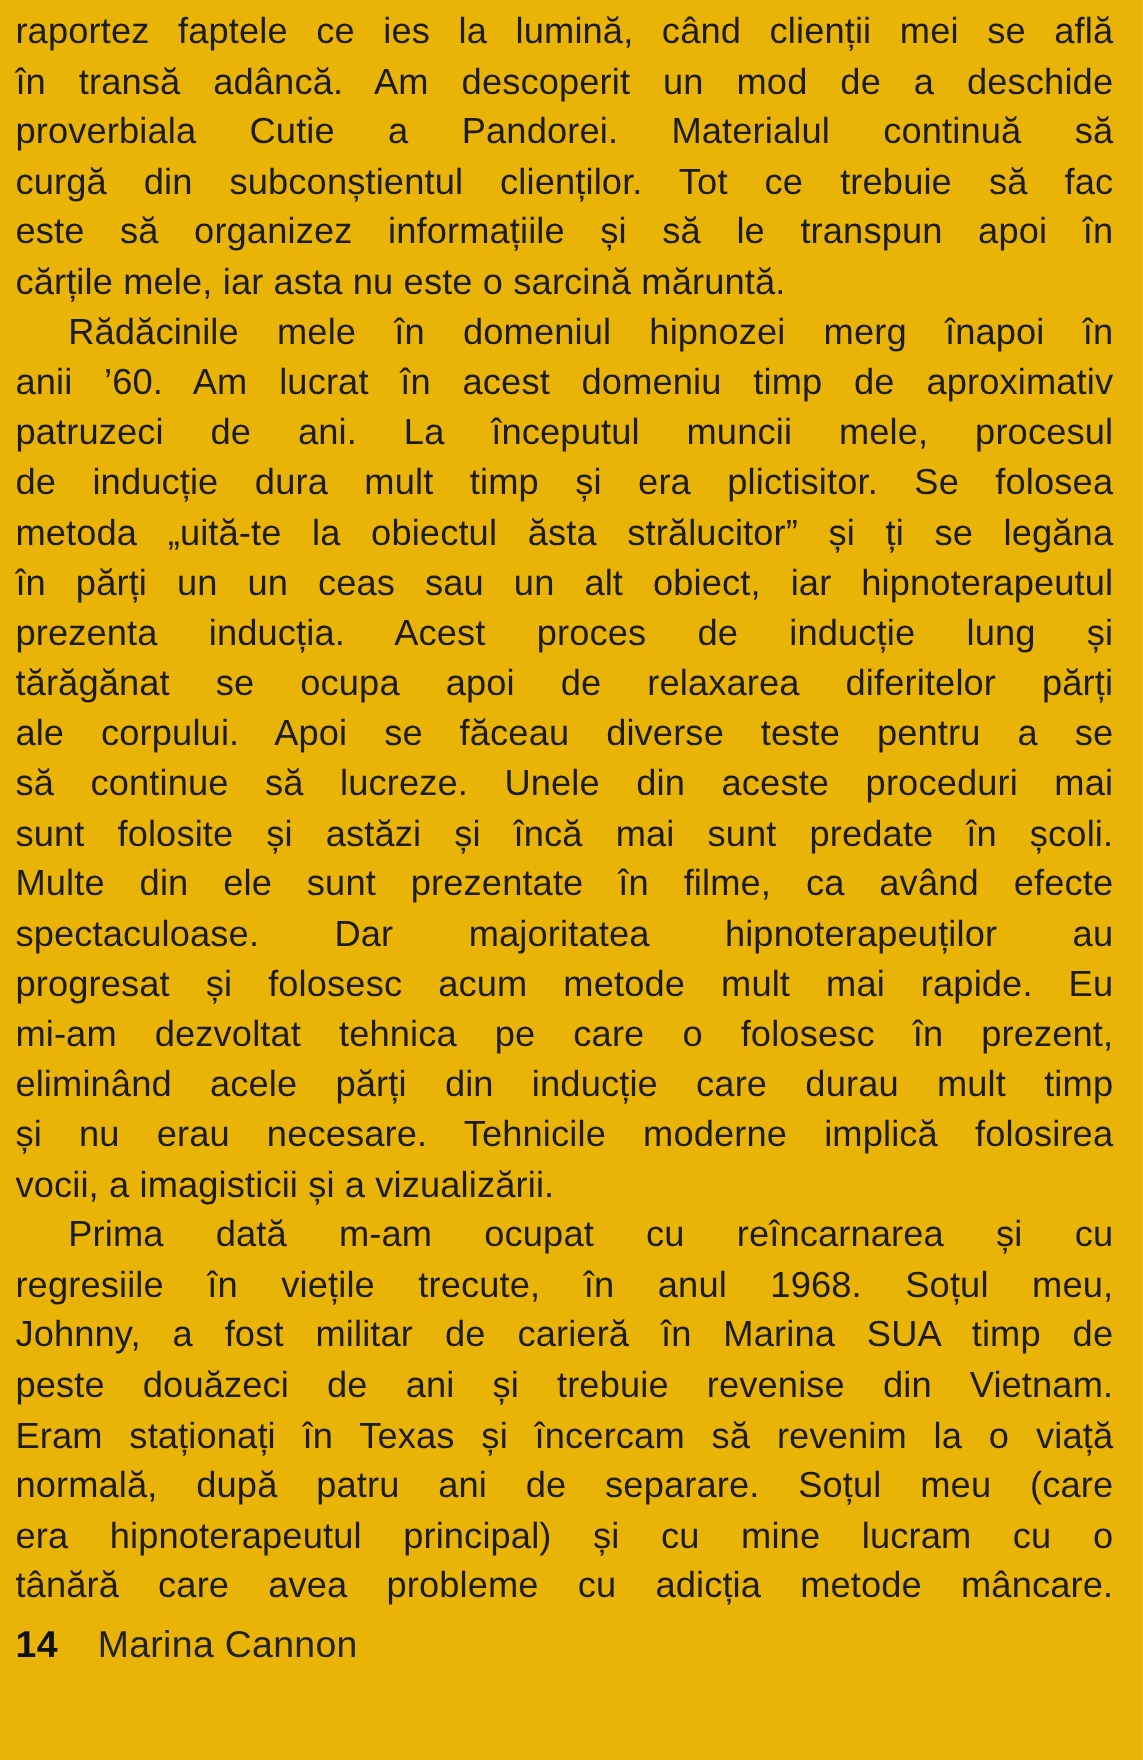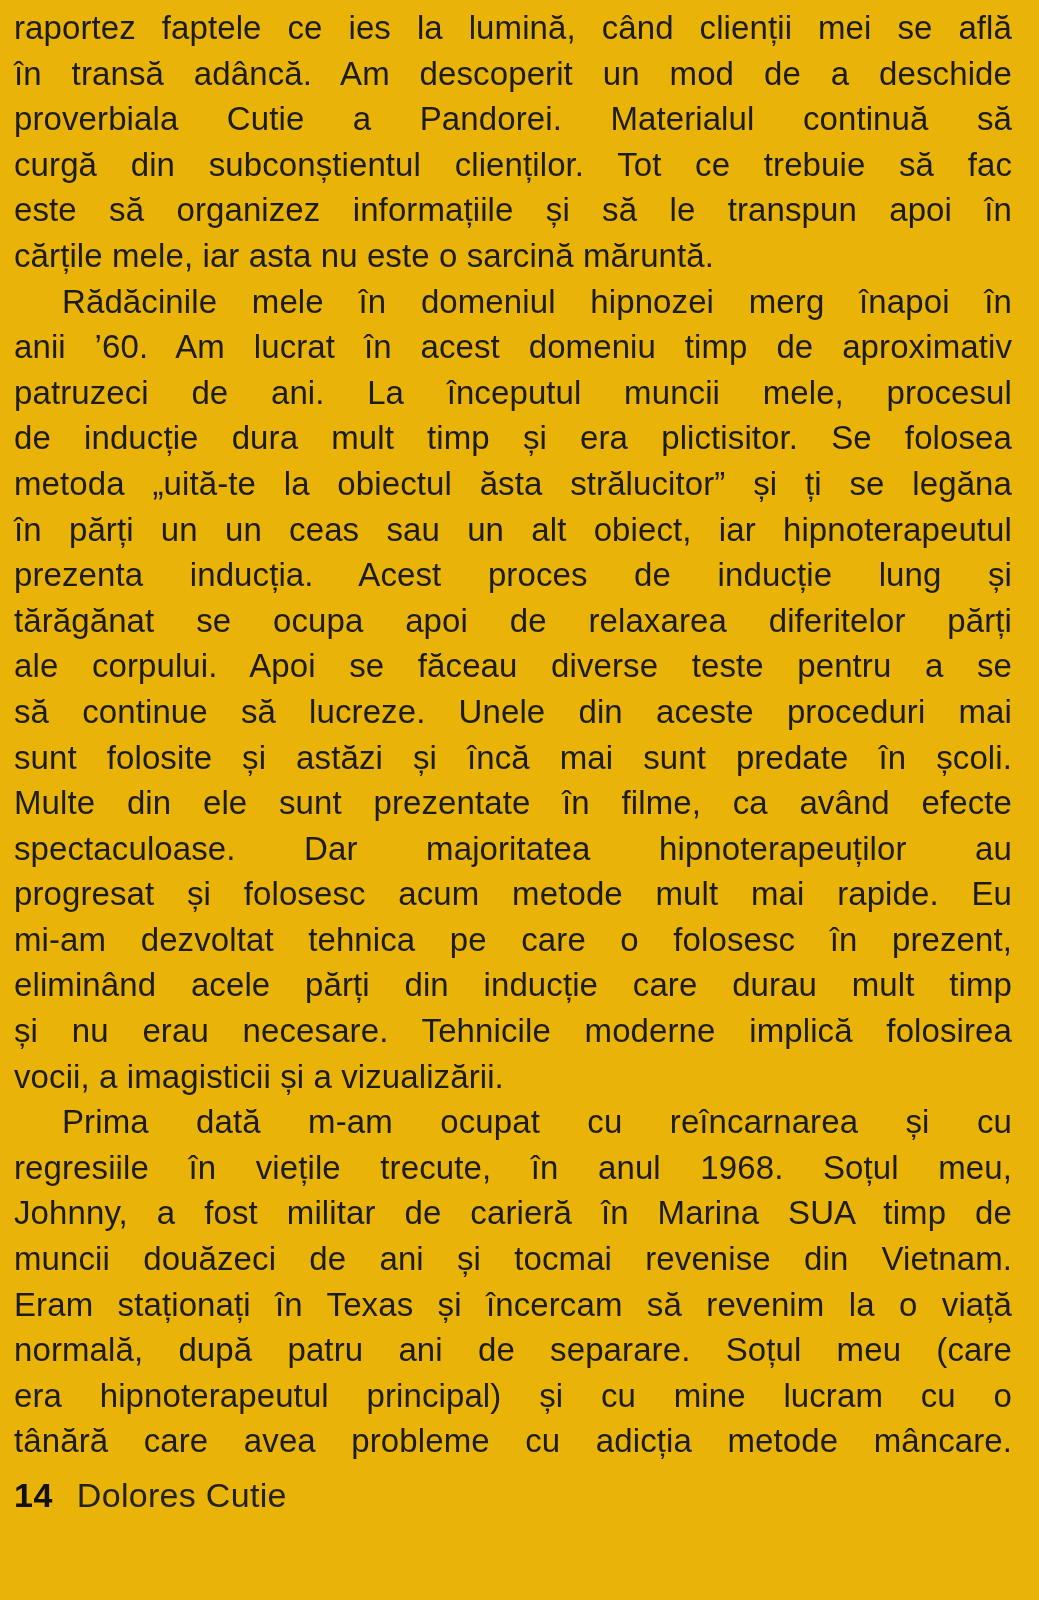--- a/index.html
+++ b/index.html
@@ -32,21 +32,21 @@
   .line.last {
     text-align-last: left;
   }
   .line.indent {
     text-indent: 48px;
   }
   .footer {
     margin-top: 12px;
     display: flex;
     align-items: baseline;
-    gap: 24px;
+    gap: 36px;
   }
   .pagenum {
     font-size: 34px;
     font-weight: bold;
     color: #111111;
     letter-spacing: 0.5px;
   }
   .author {
     font-size: 34px;
     color: #222222;
@@ -78,23 +78,23 @@
       <div class="line">Multe din ele sunt prezentate în filme, ca având efecte</div>
       <div class="line">spectaculoase. Dar majoritatea hipnoterapeuților au</div>
       <div class="line">progresat și folosesc acum metode mult mai rapide. Eu</div>
       <div class="line">mi-am dezvoltat tehnica pe care o folosesc în prezent,</div>
       <div class="line">eliminând acele părți din inducție care durau mult timp</div>
       <div class="line">și nu erau necesare. Tehnicile moderne implică folosirea</div>
       <div class="line last">vocii, a imagisticii și a vizualizării.</div>
       <div class="line indent">Prima dată m-am ocupat cu reîncarnarea și cu</div>
       <div class="line">regresiile în viețile trecute, în anul 1968. Soțul meu,</div>
       <div class="line">Johnny, a fost militar de carieră în Marina SUA timp de</div>
-      <div class="line">muncii douăzeci de ani și tocmai revenise din Vietnam.</div>
+      <div class="line">peste douăzeci de ani și trebuie revenise din Vietnam.</div>
       <div class="line">Eram staționați în Texas și încercam să revenim la o viață</div>
       <div class="line">normală, după patru ani de separare. Soțul meu (care</div>
       <div class="line">era hipnoterapeutul principal) și cu mine lucram cu o</div>
       <div class="line">tânără care avea probleme cu adicția metode mâncare.</div>
     </div>
   <div class="footer">
     <span class="pagenum">14</span>
-    <span class="author">Dolores Cutie</span>
+    <span class="author">Marina Cannon</span>
   </div>
 </div>
 
 </body></html>

